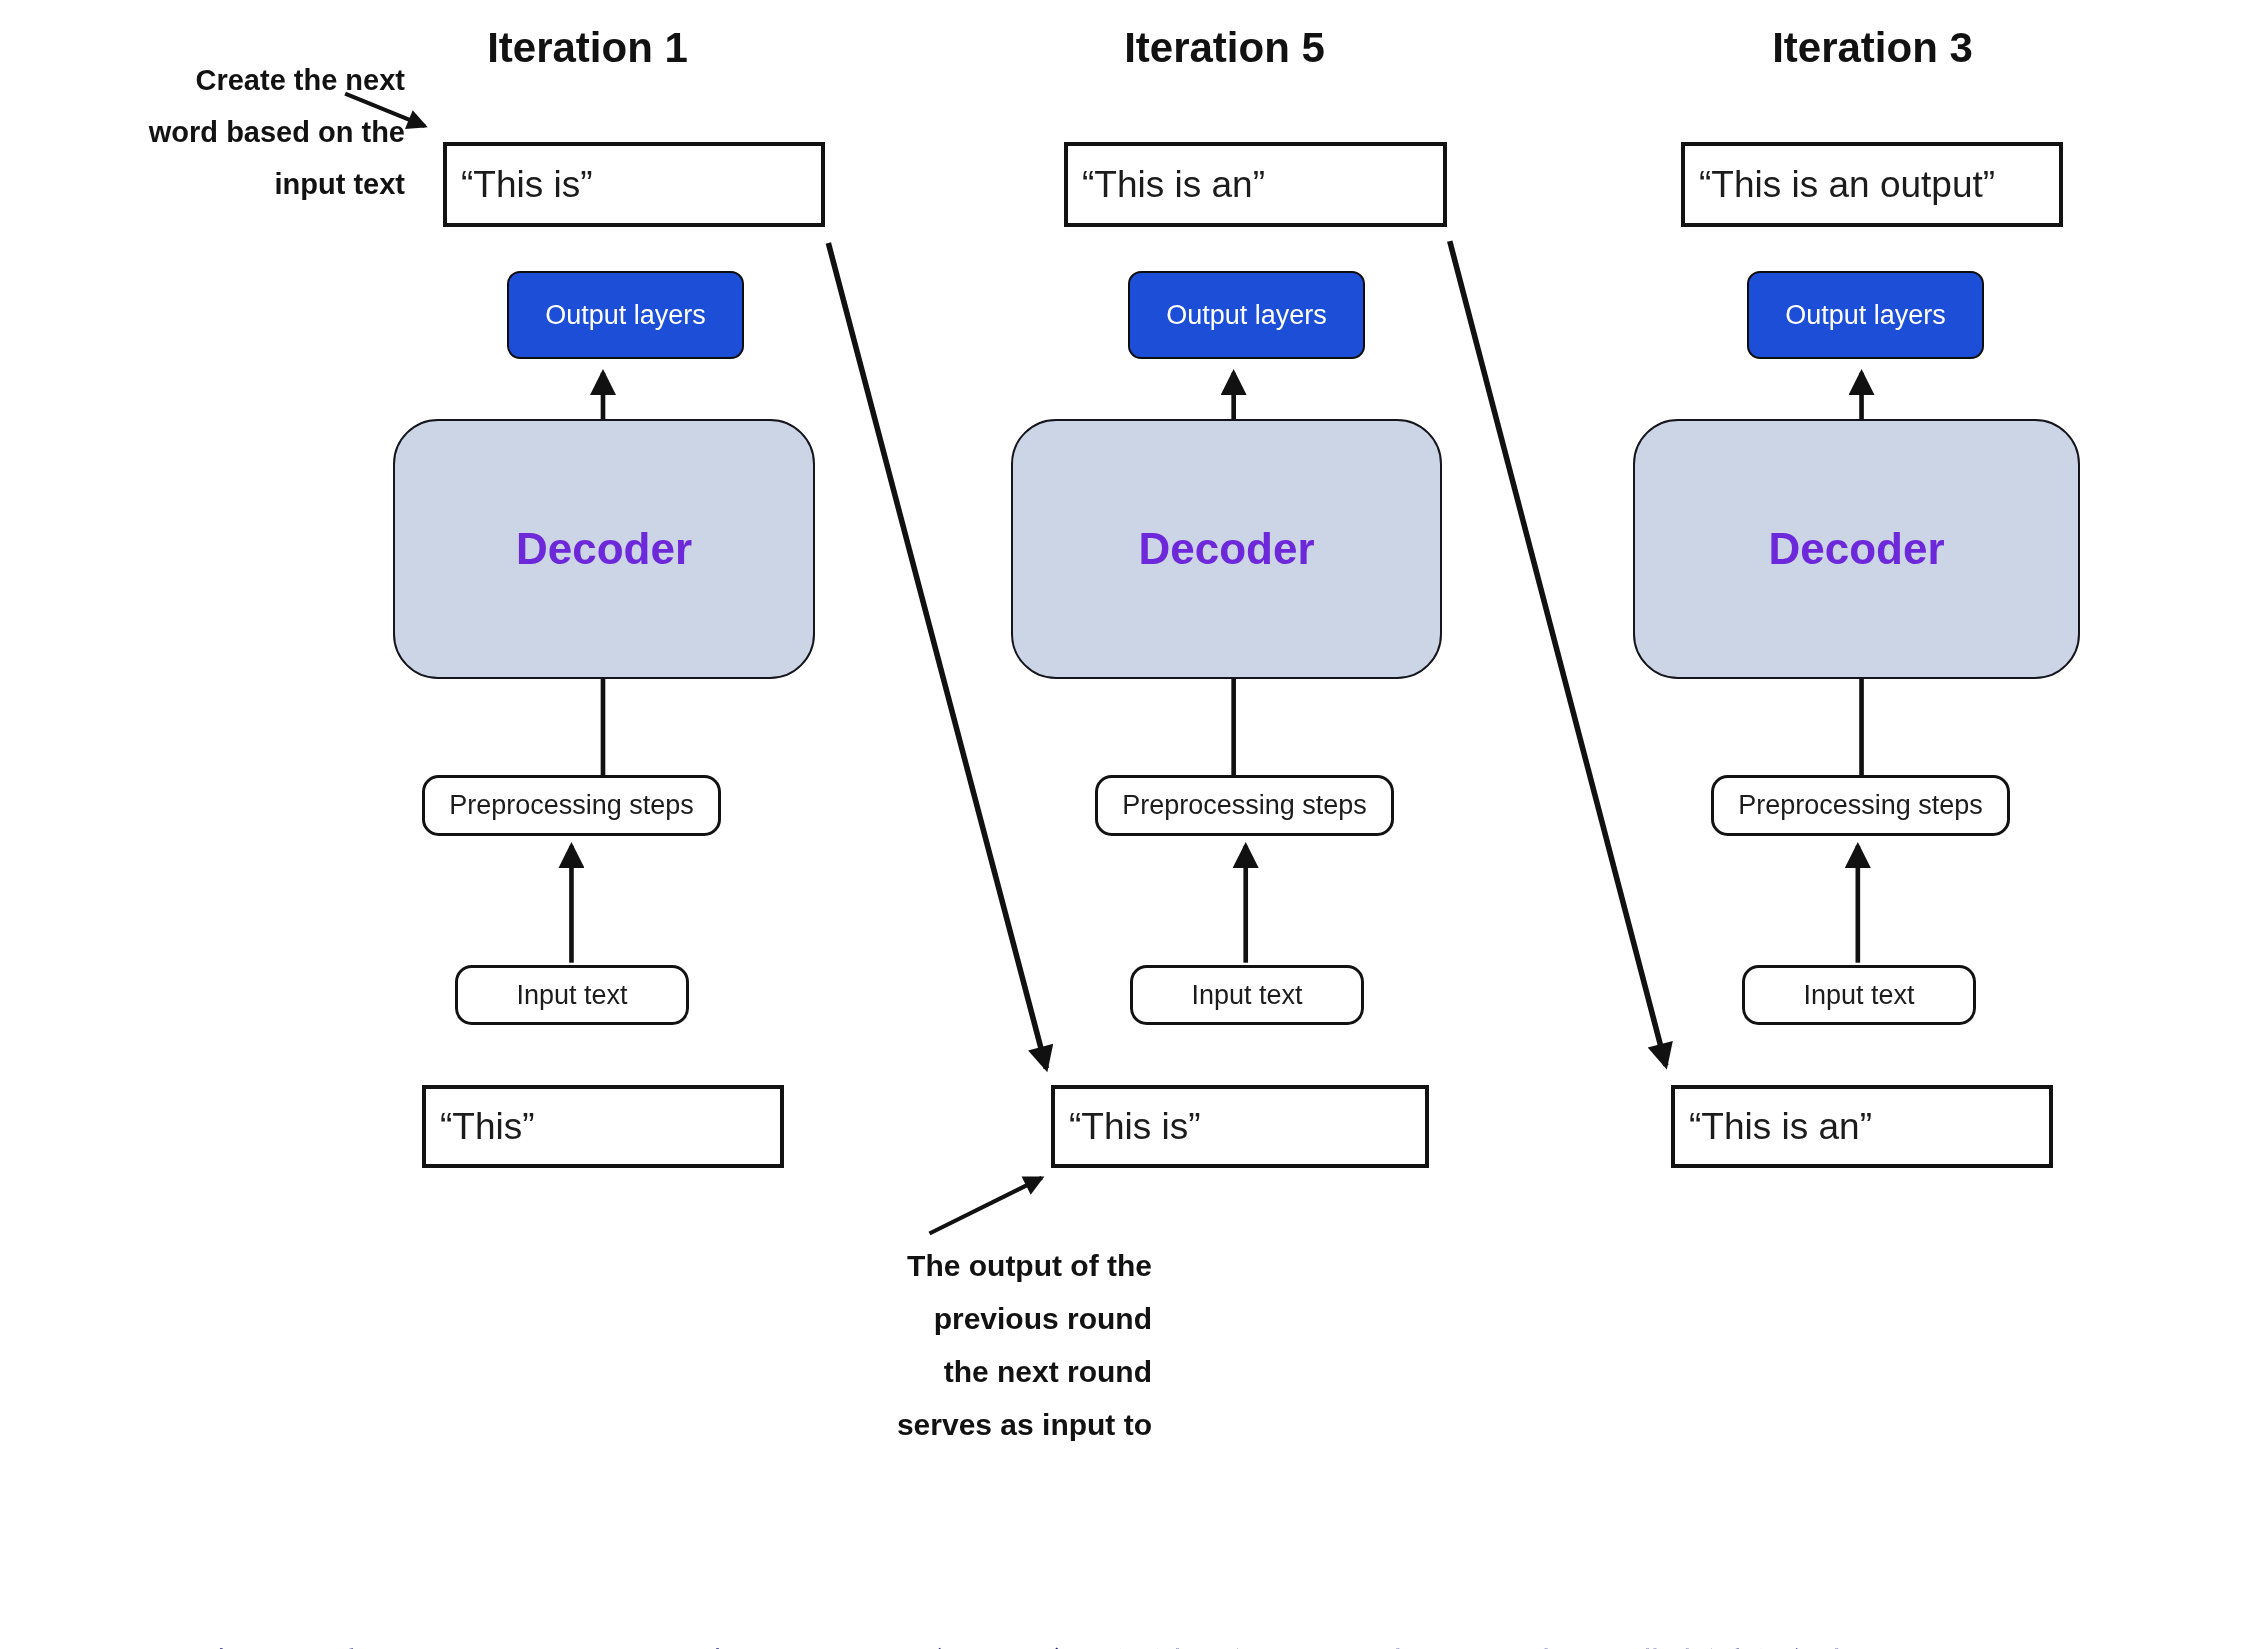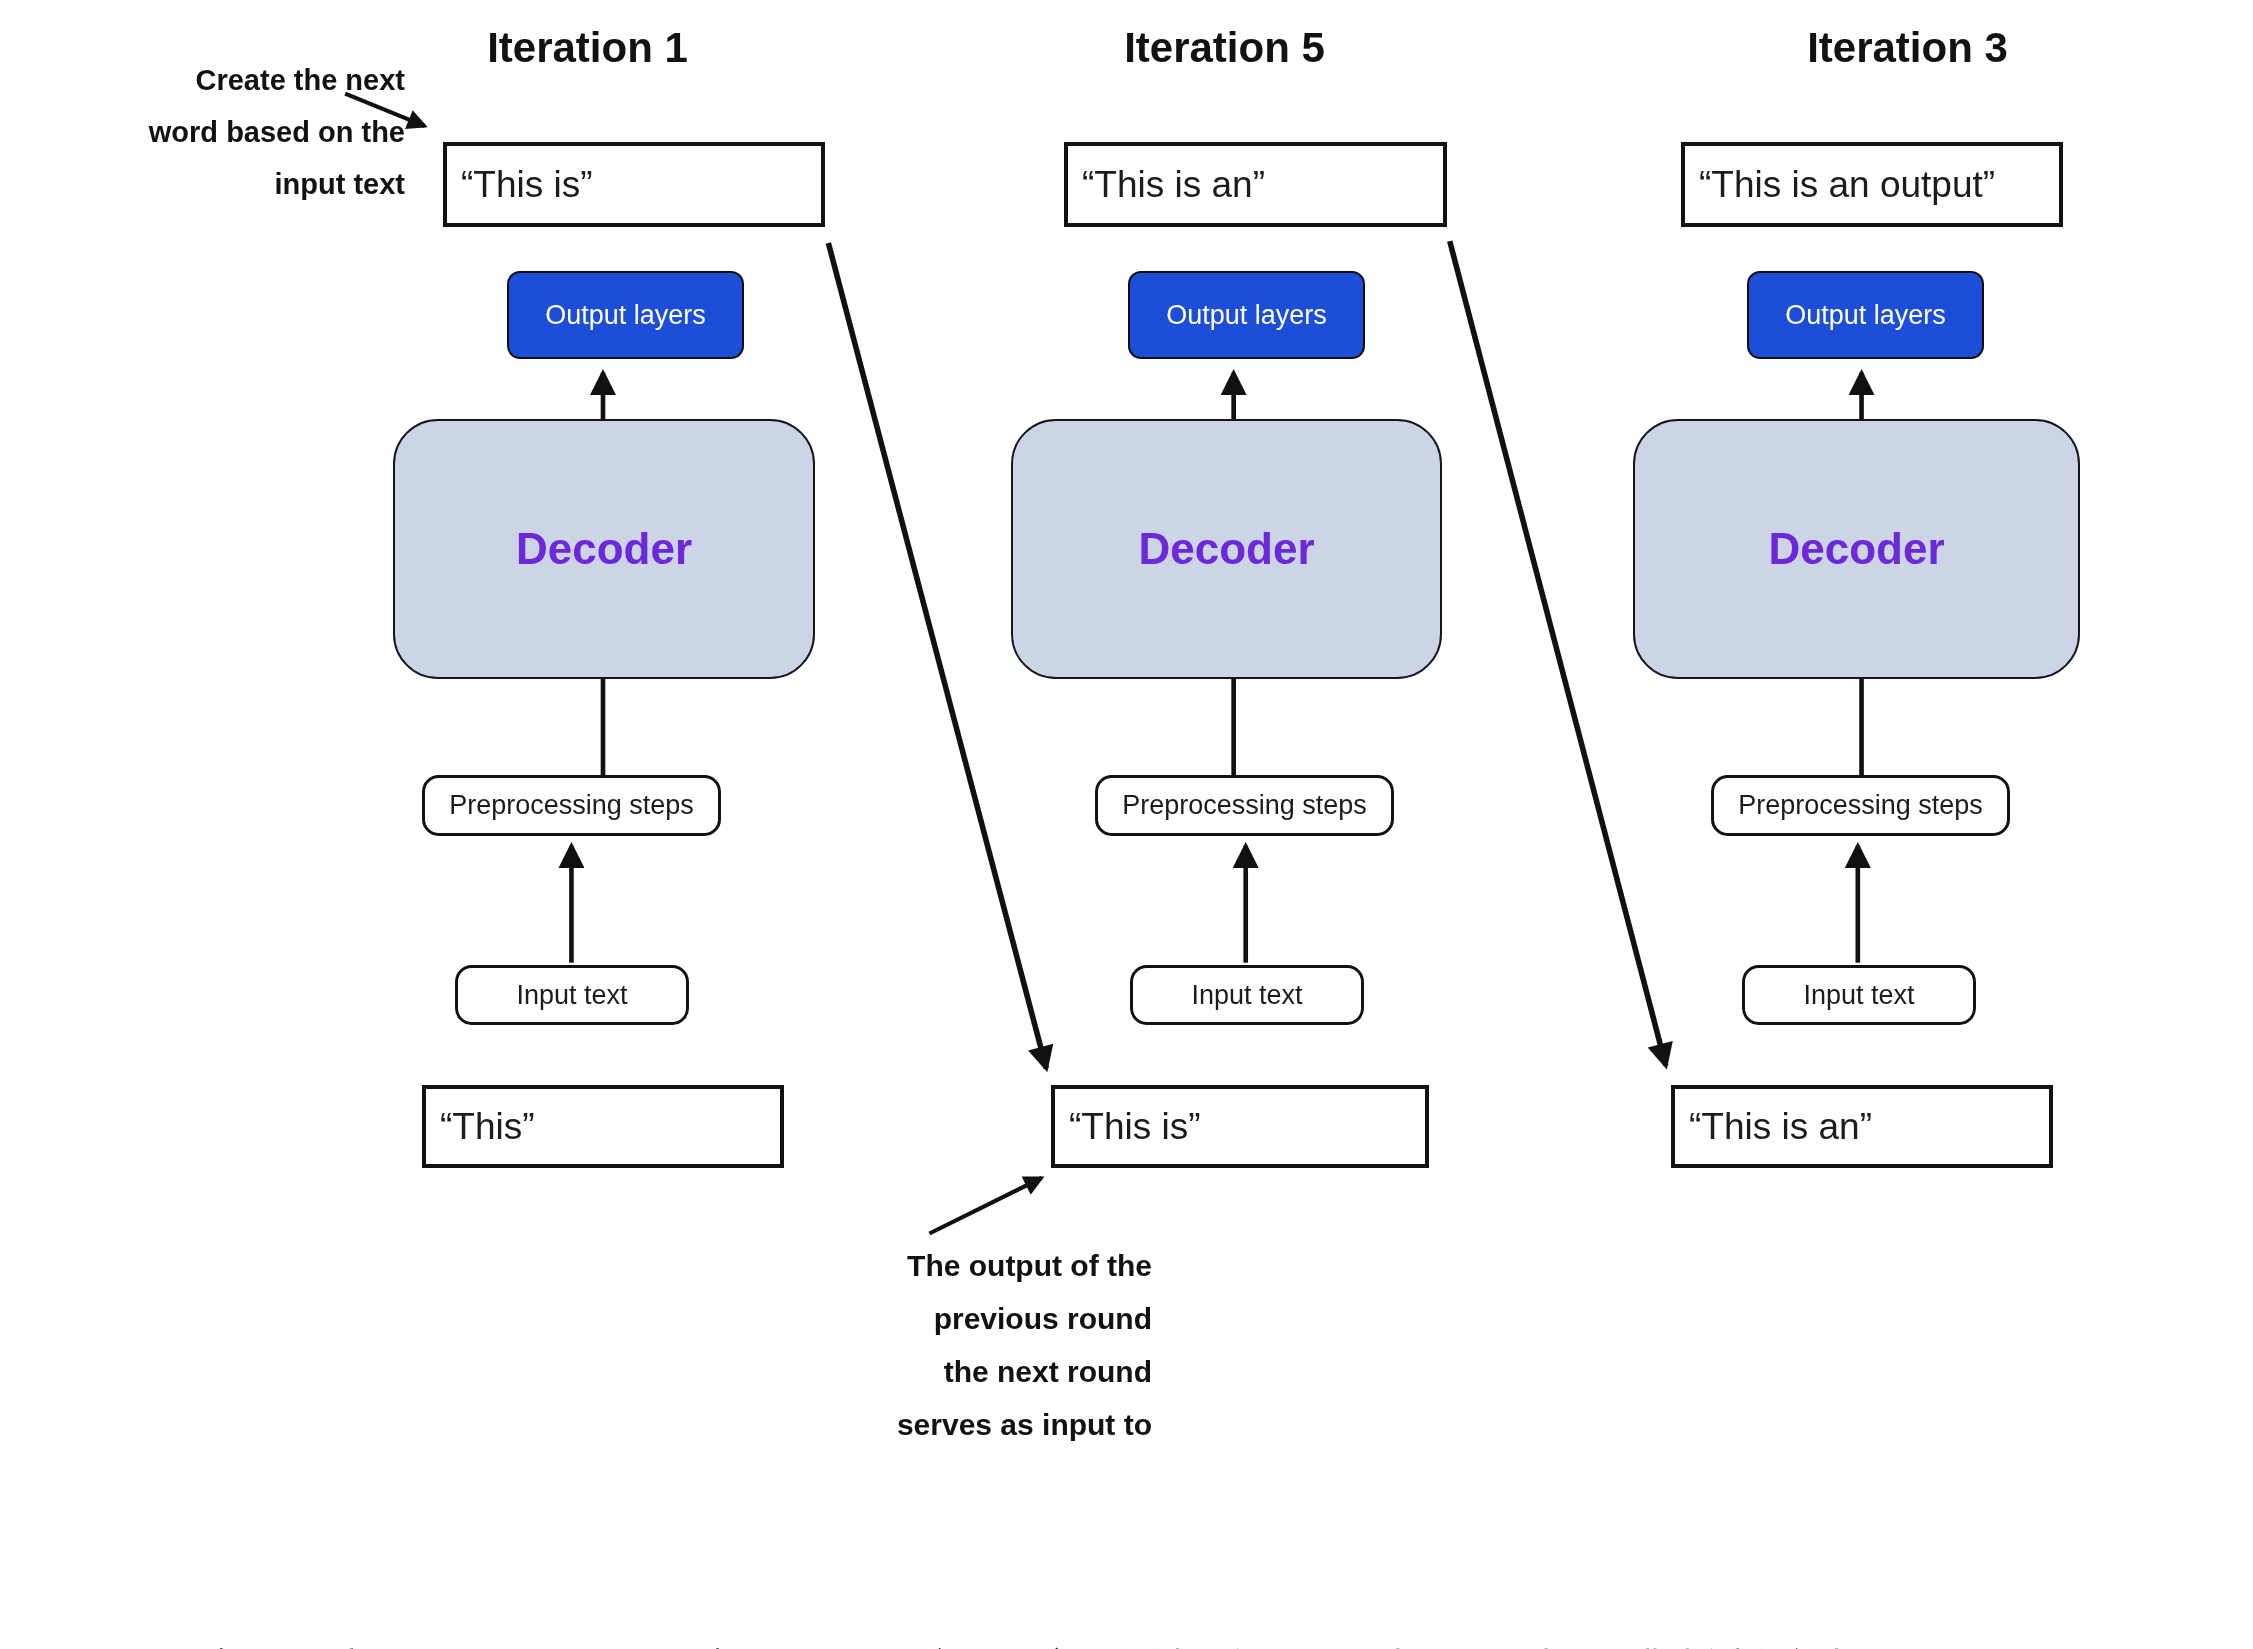--- a/index.html
+++ b/index.html
@@ -50,21 +50,21 @@
 
     <line x1="893" y1="262" x2="1128" y2="1152" stroke="#111" stroke-width="6" marker-end="url(#ah)"></line>
     <line x1="1563" y1="260" x2="1796" y2="1149" stroke="#111" stroke-width="6" marker-end="url(#ah)"></line>
 
     <line x1="372" y1="101" x2="458" y2="136" stroke="#111" stroke-width="4.5" marker-end="url(#ahs)"></line>
     <line x1="1002" y1="1330" x2="1123" y2="1270" stroke="#111" stroke-width="4.5" marker-end="url(#ahs)"></line>
   </svg>
 
   <div class="abs iter-title" style="left:402px;top:24px;">Iteration 1</div>
   <div class="abs iter-title" style="left:1039px;top:24px;">Iteration 5</div>
-  <div class="abs iter-title" style="left:1722px;top:24px;">Iteration 3</div>
+  <div class="abs iter-title" style="left:1687px;top:24px;">Iteration 3</div>
 
   <div class="abs qbox" style="left:443px;top:142px;width:382px;height:85px;">“This is”</div>
   <div class="abs qbox" style="left:1064px;top:142px;width:383px;height:85px;">“This is an”</div>
   <div class="abs qbox" style="left:1681px;top:142px;width:382px;height:85px;">“This is an output”</div>
 
   <div class="abs outbox" style="left:507px;top:271px;width:237px;height:88px;">Output layers</div>
   <div class="abs outbox" style="left:1128px;top:271px;width:237px;height:88px;">Output layers</div>
   <div class="abs outbox" style="left:1747px;top:271px;width:237px;height:88px;">Output layers</div>
 
   <div class="abs decoder" style="left:393px;top:419px;width:422px;height:260px;">Decoder</div>

